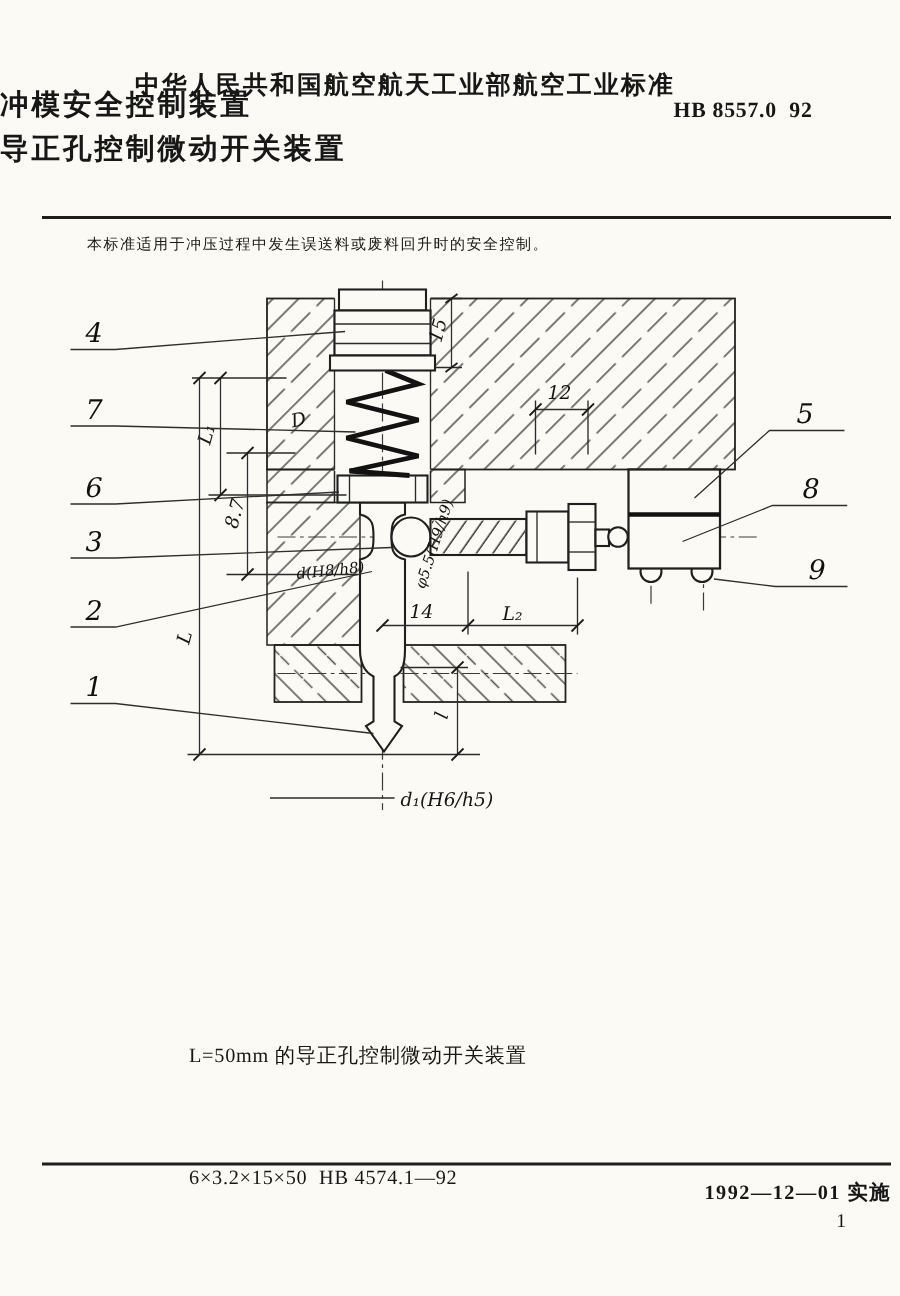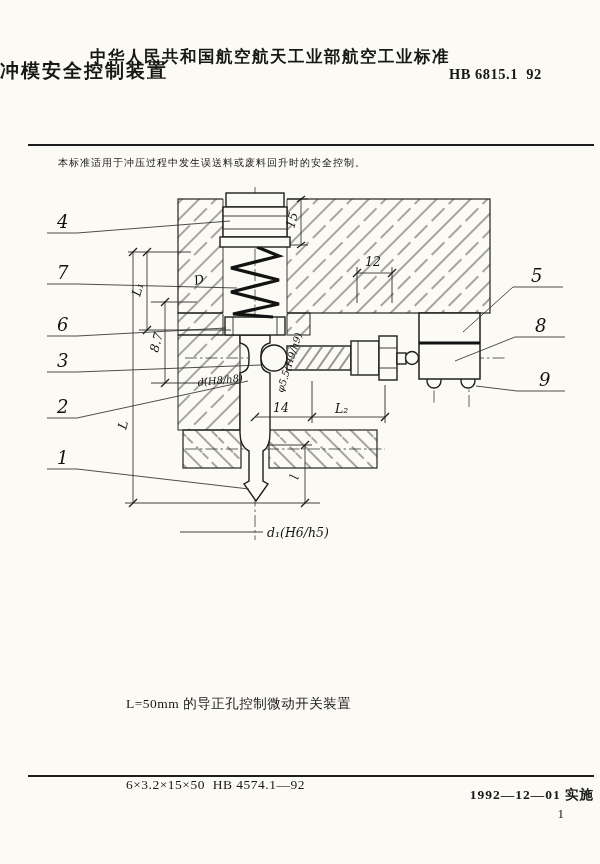--- a/index.html
+++ b/index.html
@@ -30,22 +30,23 @@
 </style>
 </head>
 <body>
 
 <div class="page">
 
   <div class="hdr">中华人民共和国航空航天工业部航空工业标准</div>
 
   <div class="title">
     <div>冲模安全控制装置</div>
+    <div>导正孔控制微动开关装置</div>
   </div>
-  <div class="stdno">HB 6815.1  92</div>
+  <div class="stdno">HB 8557.0  92</div>
 
   <div class="rule rule-top"></div>
 
   <div class="scope">本标准适用于冲压过程中发生误送料或废料回升时的安全控制。</div>
 
   <svg class="drawing" width="530" height="430" viewBox="0 0 530 430" xmlns="http://www.w3.org/2000/svg">
     <defs>
       <pattern id="hUp" width="24" height="24" patternUnits="userSpaceOnUse" patternTransform="rotate(-45)">
         <line x1="0" y1="6" x2="24" y2="6" stroke="#4e4e4e" stroke-width="1"></line>
         <line x1="0" y1="18" x2="24" y2="18" stroke="#4e4e4e" stroke-width="1" stroke-dasharray="9 6"></line>

